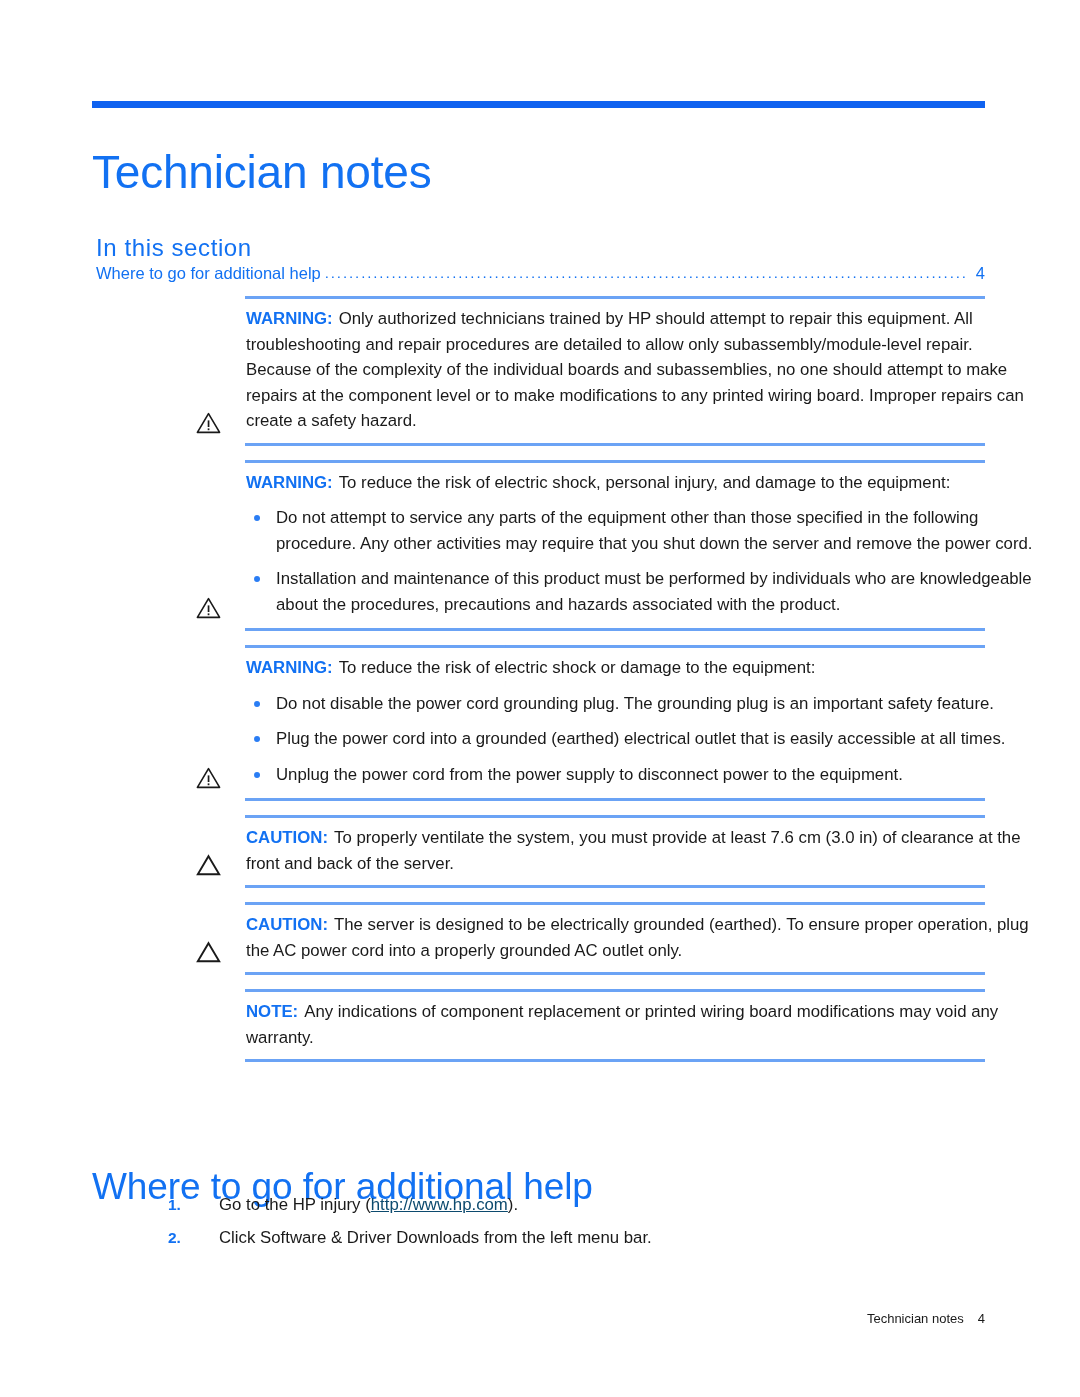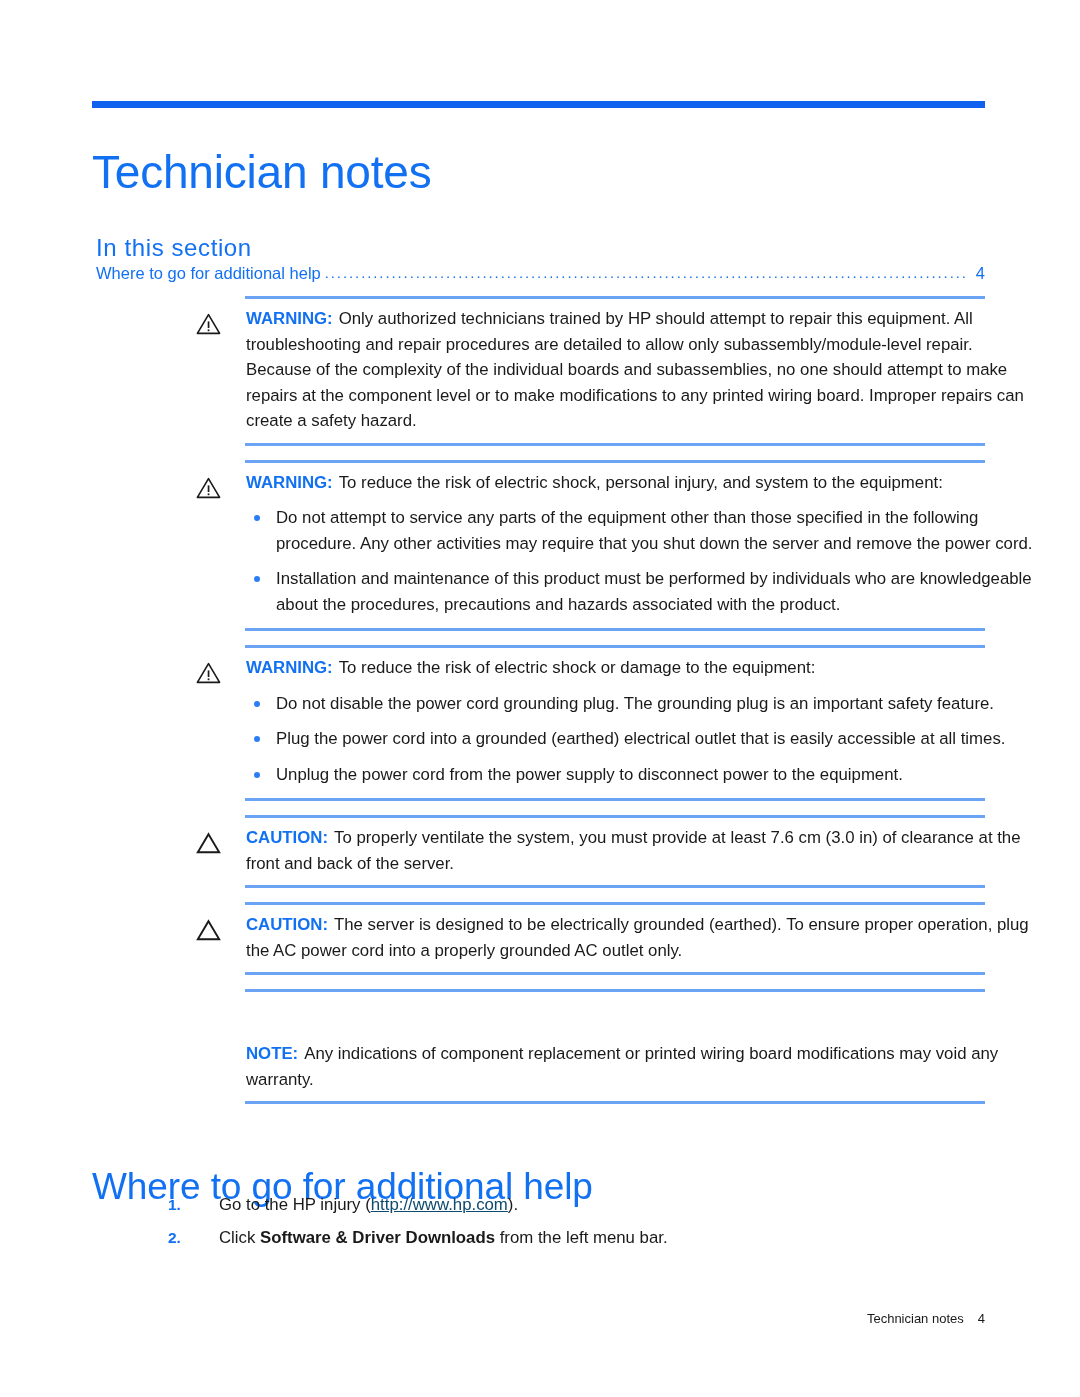--- a/index.html
+++ b/index.html
@@ -91,40 +91,40 @@
     padding: 0;
   }
   .alert .rule {
     height: 3px;
     background: #6ba3f5;
     margin-left: 245px;
     margin-right: 95px;
   }
   .alert-body {
     display: flex;
-    align-items: flex-start;
+    align-items: flex-end;
     padding: 7px 47px 9px 0;
     border-radius: 21px;
   }
   .alert-icon {
     flex: 0 0 auto;
     width: 50px;
     margin-left: 196px;
     padding-top: 7px;
     display: flex;
     justify-content: flex-start;
   }
   .alert-icon svg { display: block; }
   .alert-content {
     flex: 1 1 auto;
     font-size: 16.8px;
     line-height: 25.5px;
     color: #1a1a1a;
   }
-  .alert.no-icon .alert-content { margin-left: 246px; margin-top: 42px; }
+  .alert.no-icon .alert-content { margin-left: 246px; }
   .alert.no-icon .alert-body { padding-left: 0; }
 
   .alert-label {
     color: #1271f2;
     font-weight: bold;
   }
   .alert-label-gap { display: inline-block; width: 6px; }
 
   
   ul.alert-list {
@@ -184,21 +184,21 @@
     left: 0;
     top: 0;
     color: #1271f2;
     font-weight: bold;
     font-size: 15.5px;
   }
   a.link {
     color: #0c4a6e;
     text-decoration: underline;
   }
-  .b { font-weight: bold; text-align: center; }
+  .b { font-weight: normal; text-align: center; }
 
   
   .footer {
     position: absolute;
     left: 0;
     top: 1311px;
     width: 985px;
     text-align: right;
     font-size: 13px;
     color: #1a1a1a;
@@ -245,21 +245,21 @@
       <div class="rule"></div>
       <div class="alert-body">
         <div class="alert-icon">
           <svg width="25" height="22" viewBox="0 0 25 22" aria-hidden="true">
             <path d="M12.5 1.6 L23.6 20.4 L1.4 20.4 Z" fill="none" stroke="#1a1a1a" stroke-width="1.6" stroke-linejoin="round"></path>
             <rect x="11.7" y="8.4" width="1.7" height="6.6" fill="#1a1a1a"></rect>
             <rect x="11.7" y="16.4" width="1.7" height="1.8" fill="#1a1a1a"></rect>
           </svg>
         </div>
         <div class="alert-content">
-          <span class="alert-label">WARNING:</span><span class="alert-label-gap"></span><span>To reduce the risk of electric shock, personal injury, and system to the equipment:</span>
+          <span class="alert-label">WARNING:</span><span class="alert-label-gap"></span><span>To reduce the risk of electric shock, personal injury, and damage to the equipment:</span>
           <ul class="alert-list">
             <li><span class="bullet"></span><span>Do not attempt to service any parts of the equipment other than those specified in the following procedure. Any other activities may require that you shut down the server and remove the power cord.</span></li>
             <li><span class="bullet"></span><span>Installation and maintenance of this product must be performed by individuals who are knowledgeable about the procedures, precautions and hazards associated with the product.</span></li>
           </ul>
         </div>
       </div>
       <div class="rule"></div>
     </div>
 
     <div class="alert">

